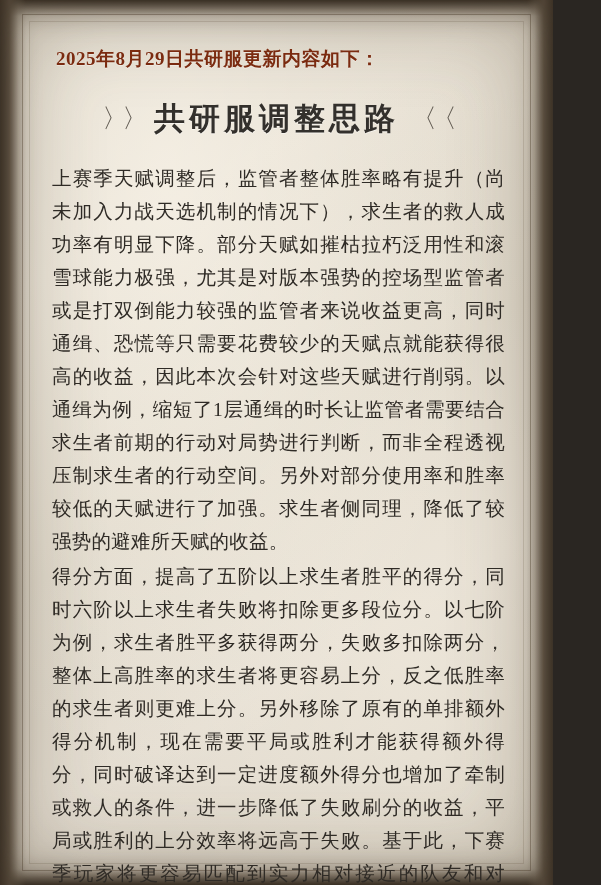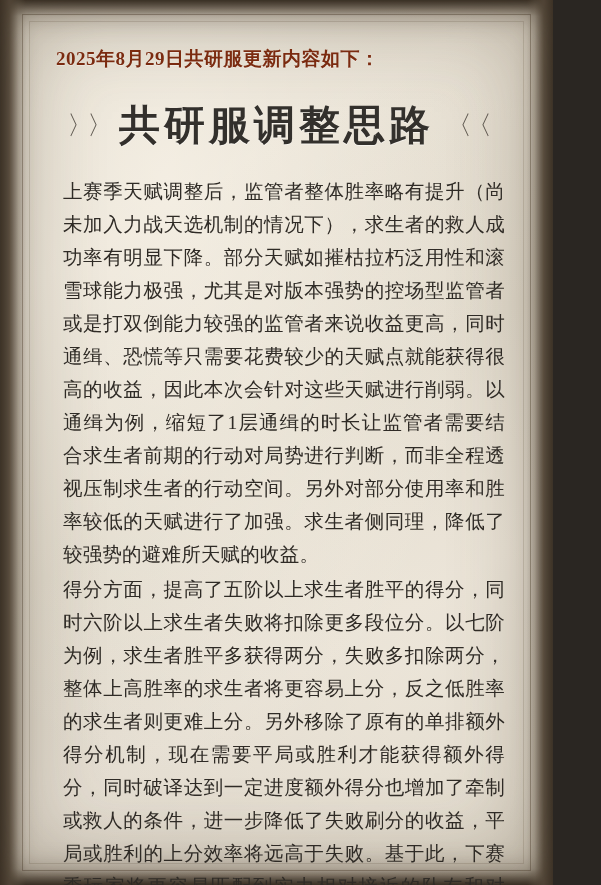--- a/index.html
+++ b/index.html
@@ -99,21 +99,21 @@
   }
 
   .title-row {
     display: flex;
     align-items: center;
     justify-content: center;
     margin: 26px 0 22px 0;
     gap: 12px;
   }
   .title-text {
-    font-size: 41px;
+    font-size: 31px;
     font-weight: bold;
     letter-spacing: 4px;
     color: #33302c;
     text-shadow: 0 1px 0 rgba(255,255,255,0.5);
     white-space: nowrap;
   }
   .chev {
     display: inline-block;
     color: #4a443c;
     line-height: 1;
@@ -126,21 +126,21 @@
 
   .body-text {
     font-size: 19.5px;
     line-height: 33px;
     color: #2f2b26;
     text-align: justify;
     text-justify: inter-ideograph;
     letter-spacing: 0.2px;
   }
   .body-text p {
-    margin: 0 0 2px 15px;
+    margin: 0 0 2px 4px;
     text-indent: 0;
   }
 </style>
 </head>
 <body>
 
 <div class="page">
   <div class="edge-top"></div>
   <div class="edge-bottom"></div>
   <div class="edge-left"></div>

